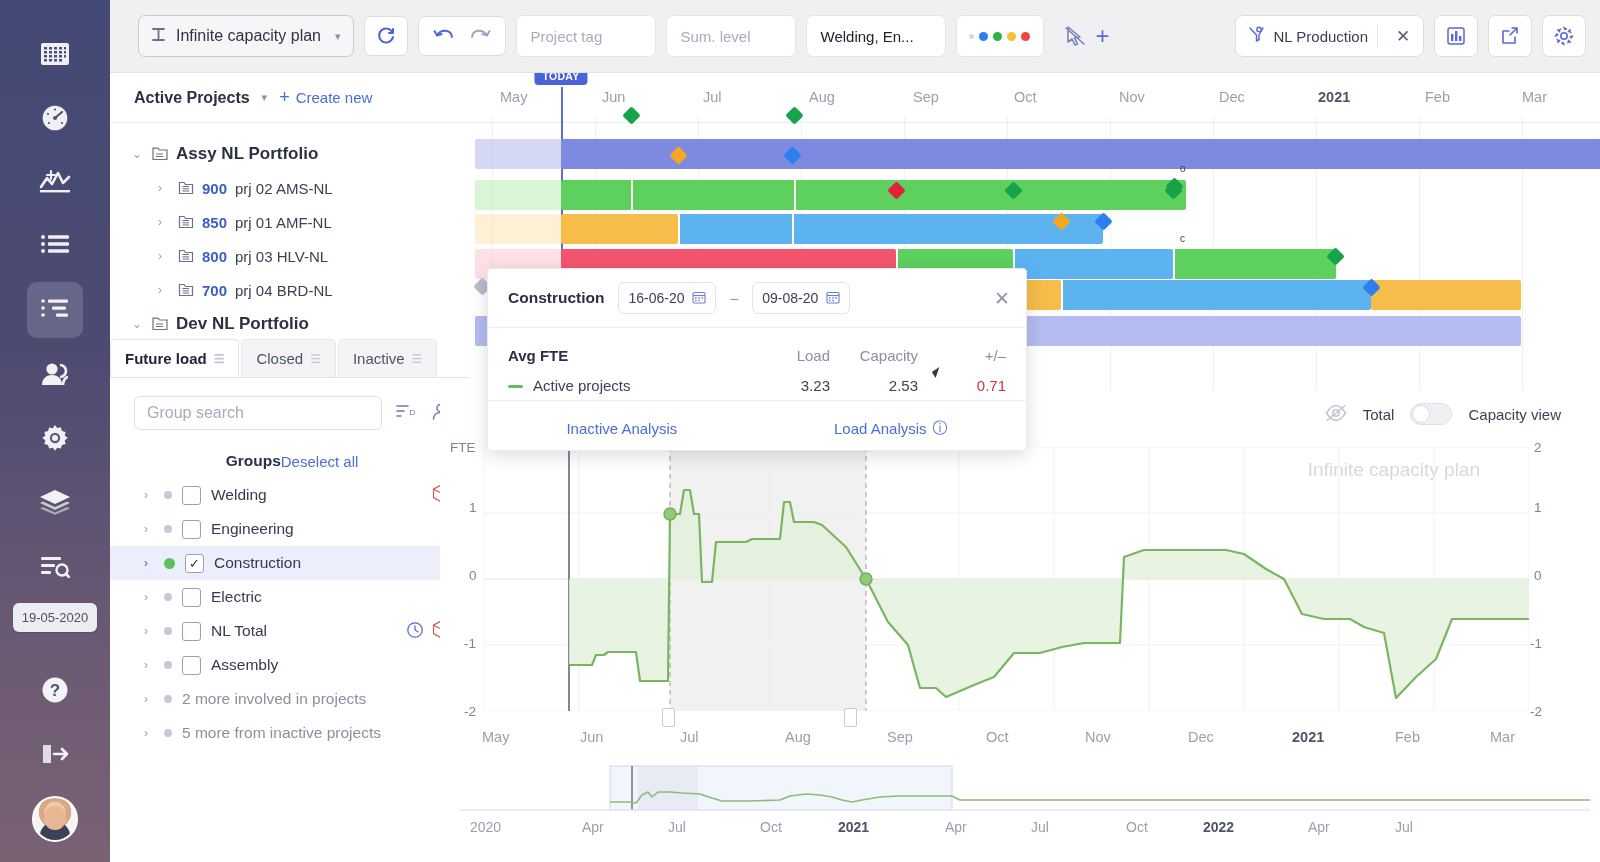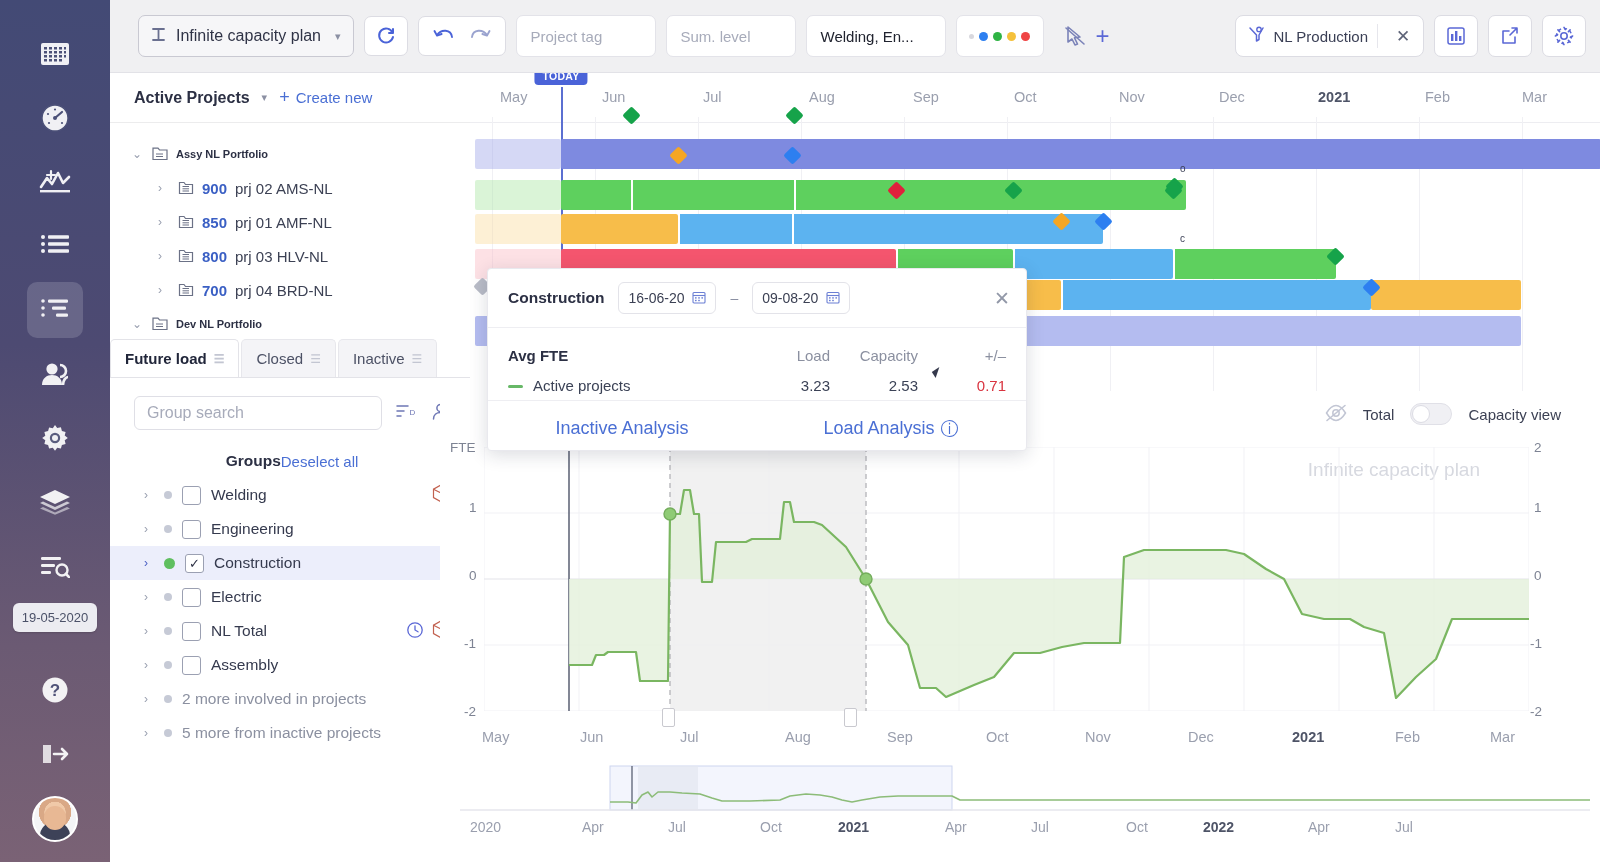--- a/index.html
+++ b/index.html
@@ -98,21 +98,21 @@
   .create-new .p { font-size:18px; }
 
   .proj-list {
     position:absolute; left:110px; top:123px; width:360px; height:217px;
     background:#fff; padding-top:14px; overflow:hidden;
   }
   .proj-row { display:flex; align-items:center; height:34px; padding-left:22px; gap:8px; }
   .proj-row.sub { padding-left:48px; }
   .chev { color:#9aa0b0; font-size:12px; width:12px; display:inline-block; }
   .folder-ico { color:#6b7186; display:flex; }
-  .portfolio-name { font-weight:bold; font-size:11px; color:#2c3044; }
+  .portfolio-name { font-weight:bold; font-size:17px; color:#2c3044; }
   .prj-num { font-weight:bold; color:#3a5fc4; font-size:15px; }
   .prj-name { color:#3c4154; font-size:15px; }
 
   
   .tabs {
     position:absolute; left:110px; top:340px; width:360px; height:38px;
     display:flex; align-items:flex-end; background:#fff; border-bottom:1px solid #e3e3e8;
   }
   .tab {
     height:38px; display:flex; align-items:center; gap:7px; padding:0 14px;
@@ -226,21 +226,21 @@
   .popup-body { padding:12px 20px 0 20px; }
   .prow { display:flex; align-items:center; font-size:15px; height:30px; }
   .prow.head { color:#8b90a0; }
   .prow .c1 { flex:1; }
   .prow .c2, .prow .c3, .prow .c4 { width:88px; text-align:right; }
   .prow.head .c1 { font-weight:bold; color:#2c3044; }
   .legend-dash { display:inline-block; width:15px; height:3px; background:#67b867; border-radius:2px; margin-right:10px; vertical-align:middle;}
   .neg { color:#d9333f; }
   .popup-ft {
     border-top:1px solid #eeeef2; height:56px; display:flex; align-items:center;
-    justify-content:space-around; font-size:18px; color:#4a6fd4;
+    justify-content:space-around; font-size:15px; color:#4a6fd4;
   }
   .popup-ft a { display:flex; align-items:center; gap:6px; }
   .cursor {
     position:absolute; left:933px; top:369px; width:0; height:0; z-index:50;
     border-left:9px solid #35394c; border-bottom:7px solid transparent;
     transform:rotate(-33deg);
   }
 </style>
 </head>
 <body>

